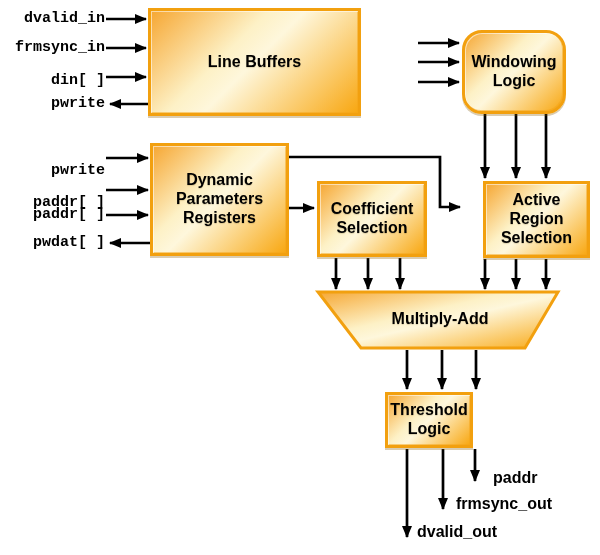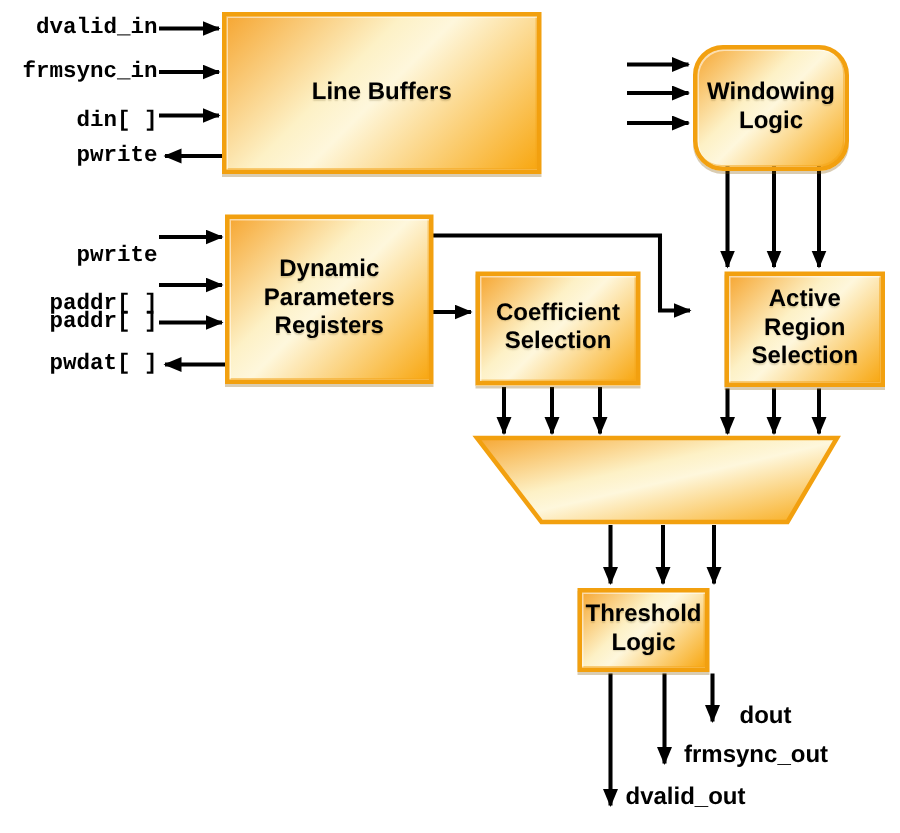--- a/index.html
+++ b/index.html
@@ -109,32 +109,33 @@
   </div>
   <div class="node n-cs">
     <span class="lbl">Coefficient
 Selection</span>
   </div>
   <div class="node n-ars">
     <span class="lbl">Active
 Region
 Selection</span>
   </div>
+  <div class="ma-lbl">Multiply-Add</div>
   <div class="node n-tl">
     <span class="lbl">Threshold
 Logic</span>
   </div>
 
   <div class="pl in" style="top:10px">dvalid_in</div>
   <div class="pl in" style="top:39px">frmsync_in</div>
   <div class="pl in" style="top:72px">din[ ]</div>
   <div class="pl in" style="top:95px">pwrite</div>
 
   <div class="pl in" style="top:162px">pwrite</div>
   <div class="pl in" style="top:194px">paddr[ ]</div>
   <div class="pl in" style="top:206px">paddr[ ]</div>
   <div class="pl in" style="top:234px">pwdat[ ]</div>
 
-  <div class="pl out" style="left:493px;top:469px">dout</div>
+  <div class="pl out" style="left:493px;top:469px">paddr</div>
   <div class="pl out" style="left:456px;top:495px">frmsync_out</div>
   <div class="pl out" style="left:417px;top:523px">dvalid_out</div>
 
 </div>
 
 </body></html>

